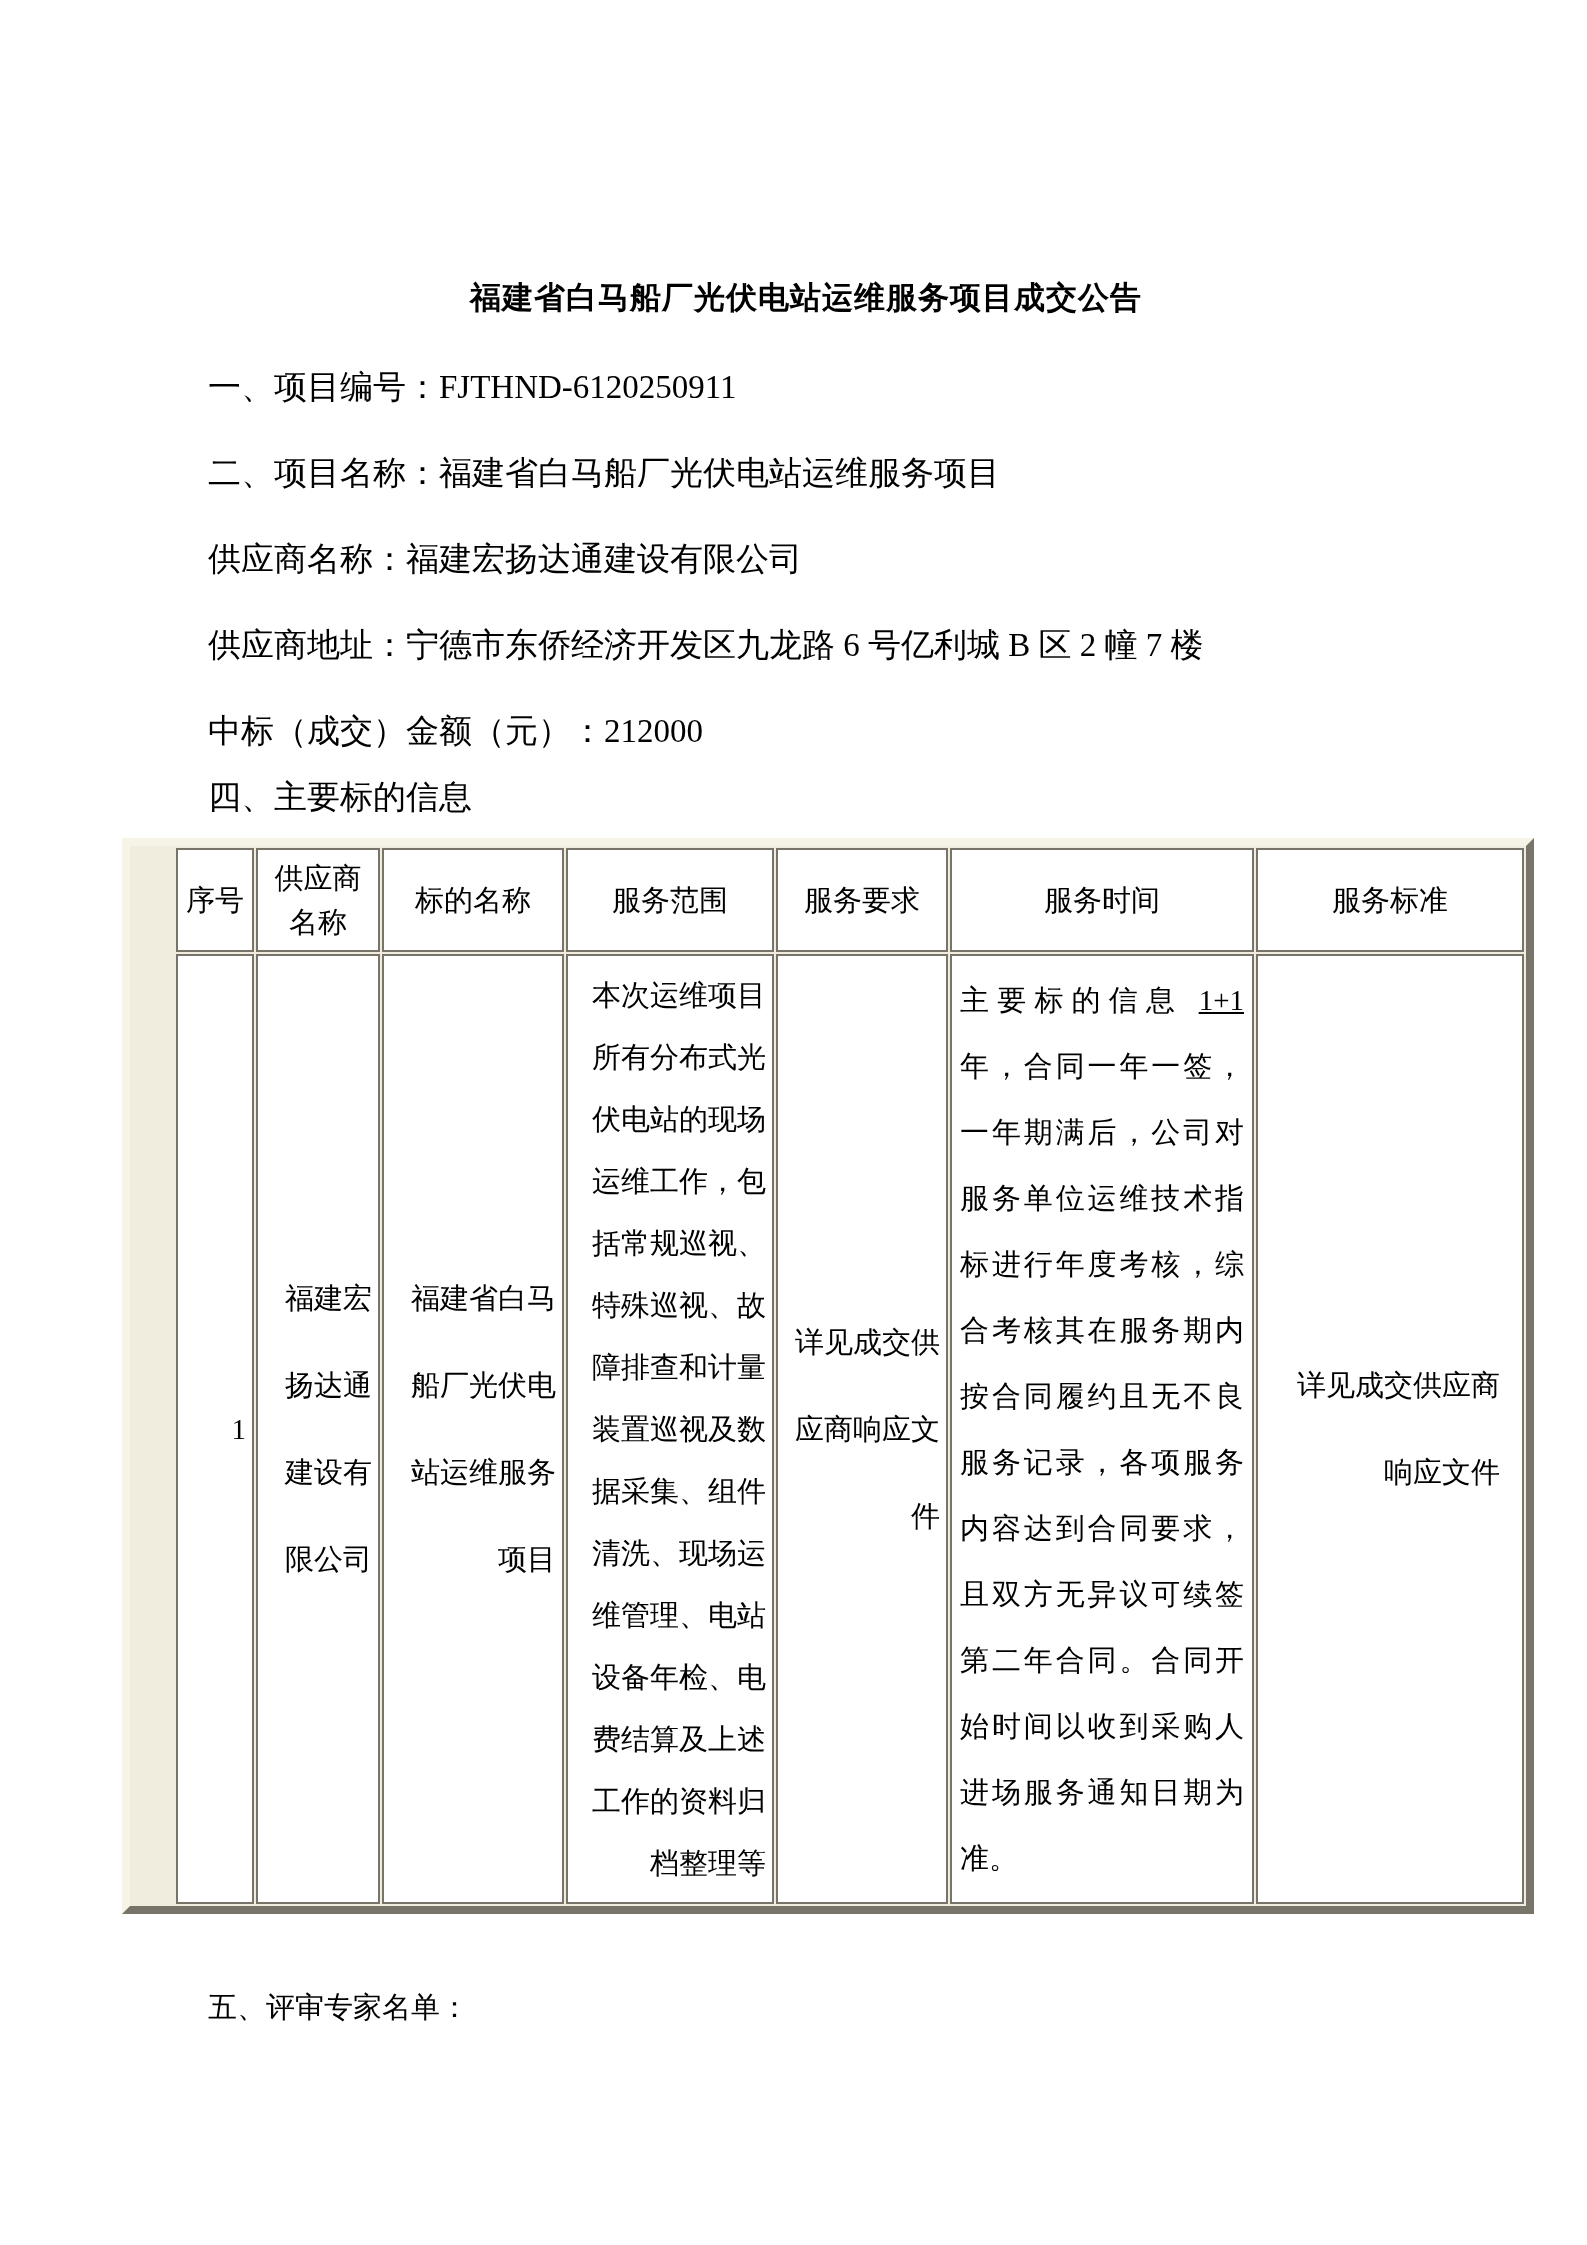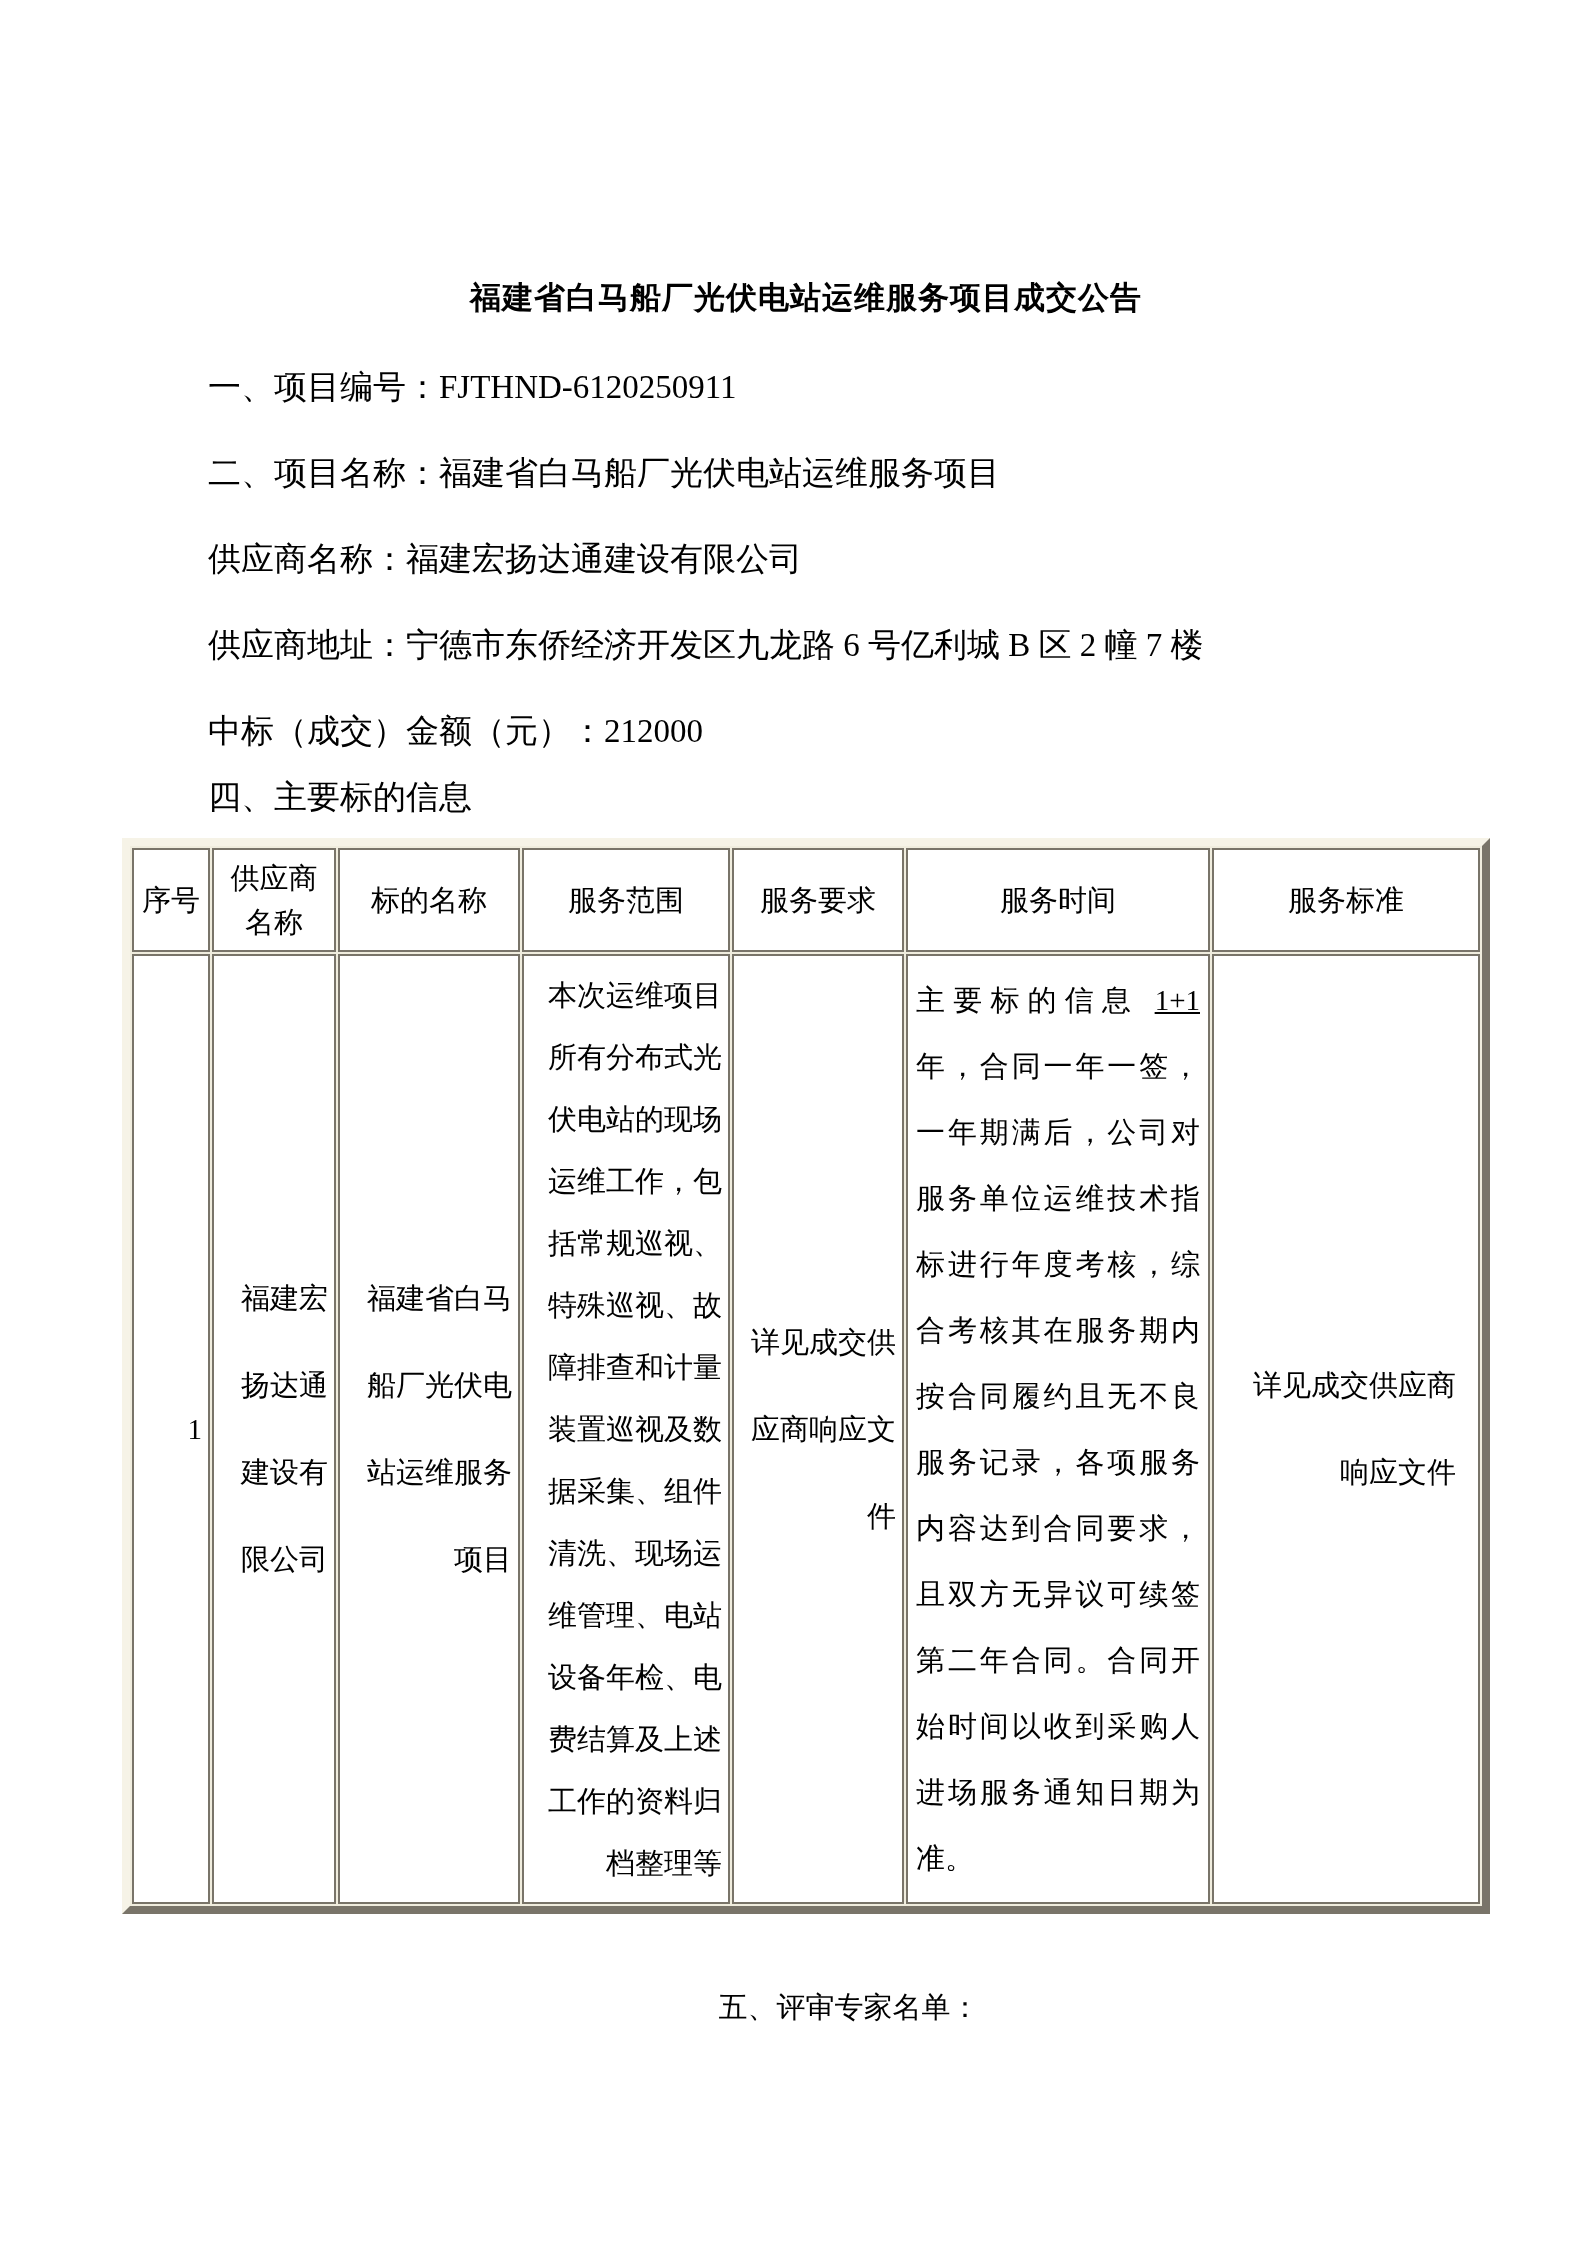--- a/index.html
+++ b/index.html
@@ -40,20 +40,21 @@
 
   
   table.subject-table {
     table-layout: fixed;
     width: 1368px;
     border-collapse: separate;
     border-spacing: 2px;
     background: #f0edde;
     border: 8px solid;
     border-color: #f6f3e7 #797469 #797469 #f6f3e7;
+    padding-left: 44px;
   }
   th, td {
     border: 2px solid #797469;
     background: #ffffff;
     box-sizing: border-box;
     font-weight: normal;
     overflow: hidden;
   }
   th {
     font-size: 29px;
@@ -73,21 +74,20 @@
   td.cell-time     { line-height: 66px; text-align: justify; padding: 8px 8px; }
   td.cell-standard { line-height: 87px; padding: 8px 22px; }
   .u { text-decoration: underline; }
 
   .footer-heading {
     font-size: 29px;
     line-height: 38px;
     margin: 74px 0 0 0;
     text-indent: 86px;
     white-space: nowrap;
-    text-align: center;
   }
 </style>
 </head>
 <body>
 
 <div class="page">
   <div class="content">
 
     <h1 class="doc-title">福建省白马船厂光伏电站运维服务项目成交公告</h1>
 

